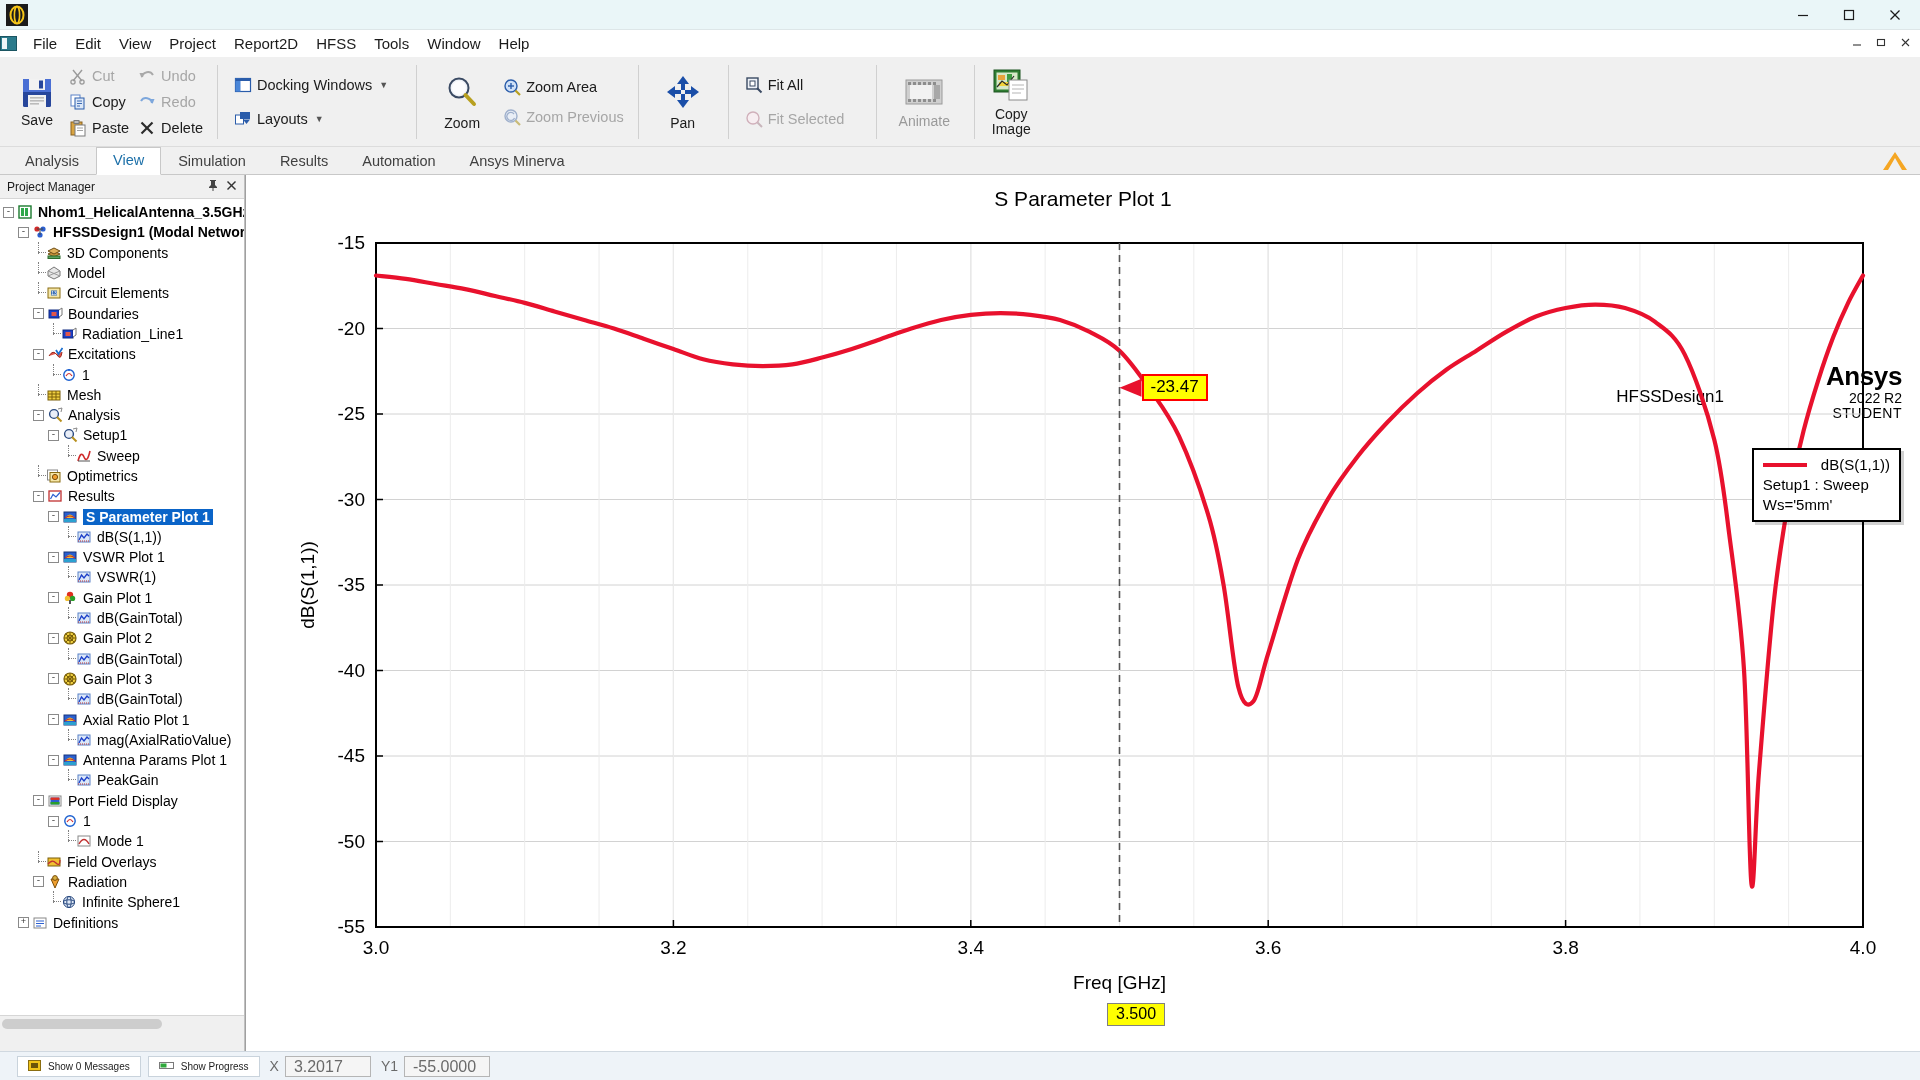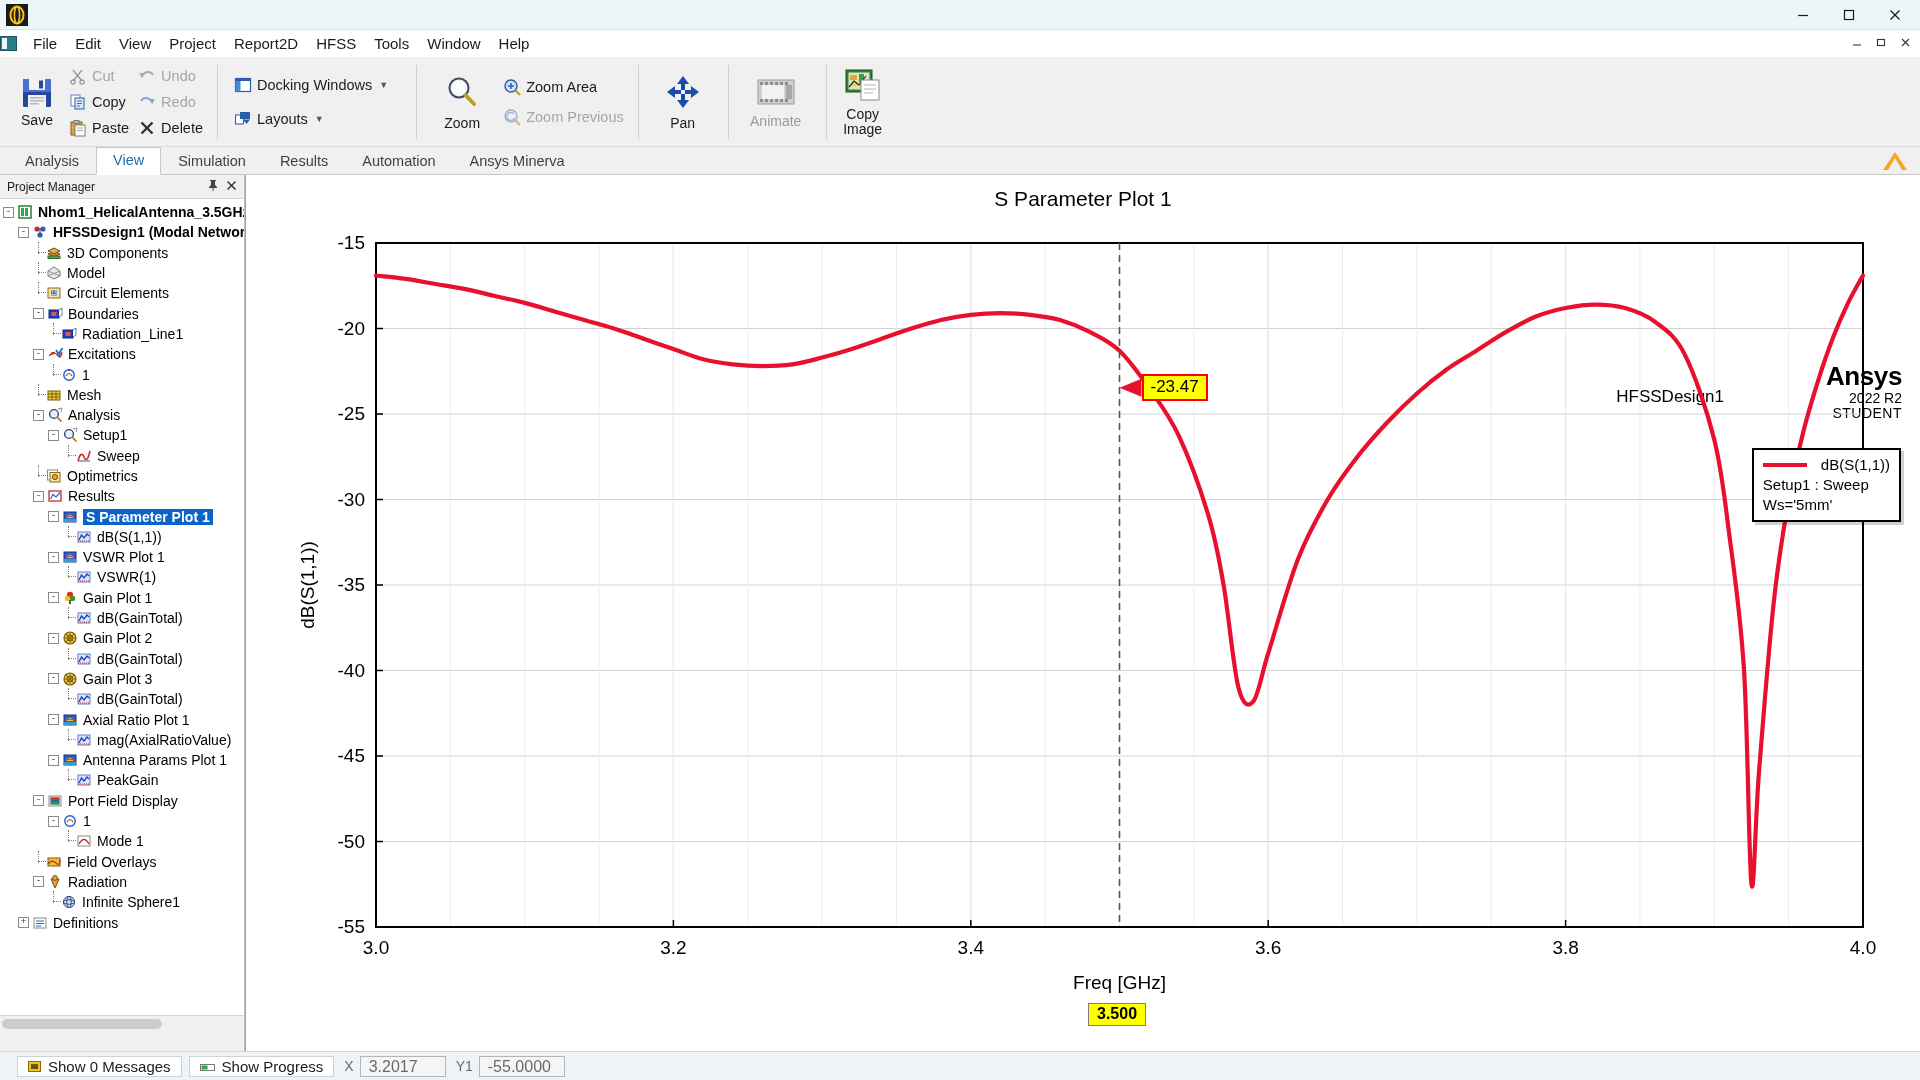--- a/index.html
+++ b/index.html
@@ -125,21 +125,21 @@
   }
 
   
   .statusbar {
     height:29px; flex:0 0 29px; background:#eef3f8; display:flex; align-items:center;
     border-top:1px solid #d0d8e0; padding:0 6px 0 10px; font-size:14.5px; color:#1b1b1b;
   }
   .status-left { flex:1 1 auto; }
   .sb-pill {
     display:flex; align-items:center; gap:7px; background:#fff; border:1px solid #c9d3dc;
-    height:21px; padding:0 10px; margin-left:7px; font-size:15px; white-space:nowrap;
+    height:21px; padding:0 10px; margin-left:7px; font-size:10px; white-space:nowrap;
   }
   .sb-lbl { margin-left:10px; color:#6a6a6a; font-size:14px; }
   .sb-field {
     background:#f5f5f5; border:1px solid #b5b5b5; height:21px; line-height:19px;
     padding:0 8px; margin-left:6px; font-size:16px; color:#6a6a6a; min-width:86px; text-align:left;
   }
 </style>
 </head>
 <body>
 
@@ -368,20 +368,43 @@
               <polygon points="18,34 24,26 20,26 20,20 16,20 16,26 12,26"></polygon>
               <polygon points="2,18 10,12 10,16 16,16 16,20 10,20 10,24"></polygon>
               <polygon points="34,18 26,12 26,16 20,16 20,20 26,20 26,24"></polygon>
             </g>
           </svg>
         </span>
         <span class="lbl">Pan</span>
       </div>
     </div>
 
+    <div class="rgroup" style="padding-left:14px; padding-right:26px;">
+      <div class="sm-col" style="gap:10px;">
+        <div class="sm-btn">
+          <span class="ic">
+            <svg width="18" height="18" viewBox="0 0 18 18">
+              <rect x="2" y="2" width="11" height="11" fill="#eef2f8" stroke="#3a4a63" stroke-width="1.4"></rect>
+              <rect x="5" y="5" width="5" height="5" fill="#fff" stroke="#3a4a63"></rect>
+              <line x1="12" y1="12" x2="16.5" y2="16.5" stroke="#3a4a63" stroke-width="2"></line>
+            </svg>
+          </span>
+          <span>Fit All</span>
+        </div>
+        <div class="sm-btn dim">
+          <span class="ic">
+            <svg width="18" height="18" viewBox="0 0 18 18">
+              <circle cx="8" cy="8" r="6" fill="#f7eef1" stroke="#d0b0ba" stroke-width="1.4"></circle>
+              <line x1="12.5" y1="12.5" x2="17" y2="17" stroke="#c8b5bb" stroke-width="2"></line>
+            </svg>
+          </span>
+          <span>Fit Selected</span>
+        </div>
+      </div>
+    </div>
 
     <div class="rgroup" style="padding-left:14px; padding-right:16px;">
       <div class="big-btn" style="width:68px;">
         <span>
           <svg width="40" height="32" viewBox="0 0 40 32">
             <rect x="2" y="4" width="36" height="24" fill="#cfcfcf" stroke="#9a9a9a"></rect>
             <rect x="6" y="9" width="22" height="14" fill="#f2f2f2"></rect>
             <g fill="#8d8d8d">
               <rect x="4" y="6" width="3" height="3"></rect>
                 <rect x="9" y="6" width="3" height="3"></rect>
@@ -923,21 +946,21 @@
       <div class="legend">
         <div class="l1">
           <span class="swatch"></span>
           <span>dB(S(1,1))</span>
         </div>
         <div>Setup1 : Sweep</div>
         <div>Ws='5mm'</div>
       </div>
 
       <div class="marker" id="marker-box" style="left: 895.5px; top: 198.837px;">-23.47</div>
-      <div class="xmarker" id="xmarker-box" style="left: 842px; top: 828px; font-weight: bold;">3.500</div>
+      <div class="xmarker" id="xmarker-box" style="left: 861px; top: 828px;">3.500</div>
     </div>
   </div>
 
   <div class="statusbar">
     <span class="sb-pill">
       <span>
         <svg width="13" height="11" viewBox="0 0 13 11">
             <rect x="0.5" y="0.5" width="12" height="10" fill="#f0c419" stroke="#8a6d10"></rect>
             <rect x="3" y="3" width="7" height="5" fill="#6b5409"></rect>
           </svg>

